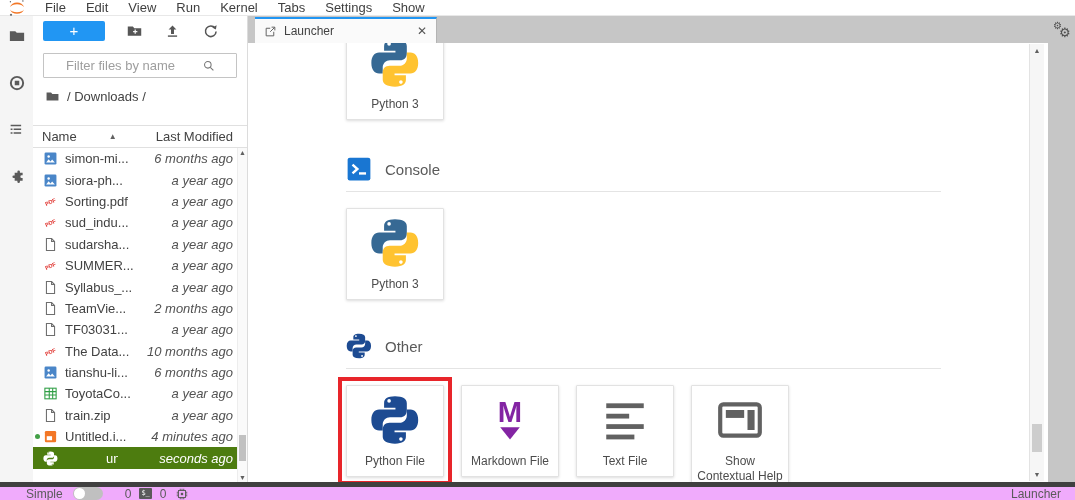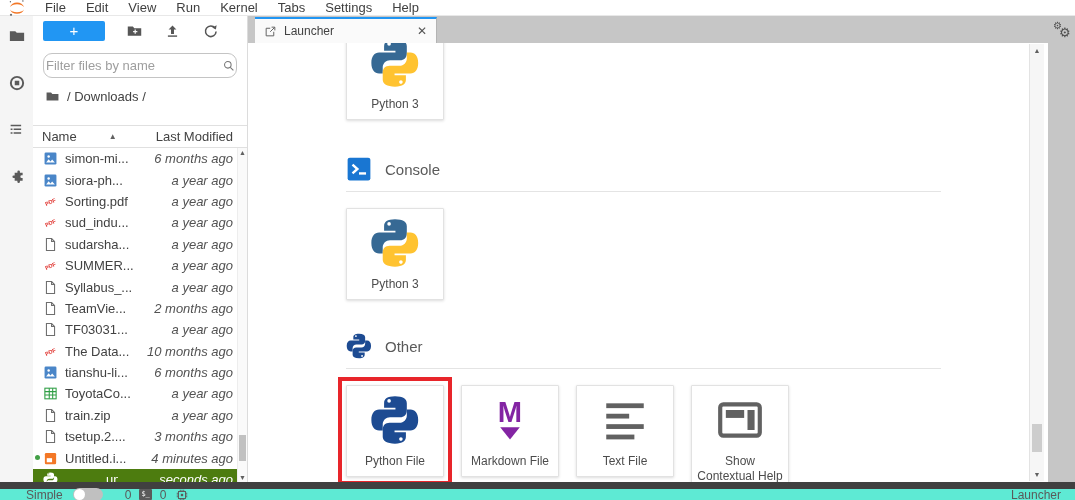--- a/index.html
+++ b/index.html
@@ -22,21 +22,21 @@
   .app { flex:1; display:flex; min-height:0; }
 
   .leftstrip { width:33px; flex:none; background:#f5f5f5; display:flex; flex-direction:column; align-items:center; padding-top:11px; gap:29px; }
   .leftstrip svg { width:18px; height:18px; color:#5a5a5a; }
 
   
   .filebrowser { width:215px; flex:none; background:#fff; border-right:1px solid #dcdcdc; display:flex; flex-direction:column; min-height:0; }
   .fb-toolbar { height:30px; flex:none; display:flex; align-items:center; padding:0 10px; }
   .new-btn { width:62px; height:20px; background:#2196f3; color:#fff; border:none; border-radius:2px; font-size:15px; line-height:18px; text-align:center; padding:0; cursor:pointer; }
   .tb-icon { width:17px; height:17px; color:#565656; margin-left:21px; cursor:pointer; }
-  .fb-filter { margin:7px 10px 6px 10px; height:25px; flex:none; border:1px solid #c4c4c4; border-radius:9px; display:flex; align-items:center; padding:0 0; background:#fff; }
+  .fb-filter { margin:7px 10px 6px 10px; height:25px; flex:none; border:1px solid #c4c4c4; border-radius:1px; display:flex; align-items:center; padding:0 20px; background:#fff; }
   .fb-filter input { border:none; outline:none; flex:1; min-width:0; font-size:13px; font-family:"Liberation Sans",sans-serif; color:#424242; background:transparent; }
   .fb-filter input::placeholder { color:#9e9e9e; }
   .fb-filter svg { width:14px; height:14px; color:#757575; flex:none; }
   .fb-crumb { height:25px; flex:none; display:flex; align-items:center; padding:0 12px; gap:7px; font-size:13px; color:#424242; }
   .fb-crumb svg { width:15px; height:15px; color:#5a5a5a; }
   .fb-head { height:23px; flex:none; display:flex; align-items:center; border-top:1px solid #e0e0e0; border-bottom:1px solid #e0e0e0; font-size:13px; color:#424242; padding:0 14px 0 9px;margin-top:16px; }
   .sort-ic { font-size:8px; color:#616161; margin-left:32px; }
   .fb-head .mod { margin-left:auto; }
   .fb-rows { flex:1; position:relative; overflow:hidden; padding-right:10px; }
   .row { height:21.4px; display:flex; align-items:center; padding:0 4px 0 10px; font-size:13px; color:#424242; position:relative; cursor:pointer; }
@@ -79,21 +79,21 @@
   .lscroll .sa-up { position:absolute; top:3px; left:0; right:0; }
   .lscroll .sa-dn { position:absolute; bottom:3px; left:0; right:0; }
   .l-thumb { position:absolute; left:2px; right:2px; top:87%; height:28px; background:#cdcdcd; }
 
   .rightstrip { width:27px; flex:none; background:#c6c6c6; position:relative; }
   .gears { position:absolute; top:4px; left:3px; width:22px; height:22px; color:#4f4f4f; }
   .gear-sm { position:absolute; top:0; left:2px; font-size:10px; }
   .gear-lg { position:absolute; top:5px; left:8px; font-size:13px; }
 
   
-  .statusbar { height:18px; flex:none; background:#5eead4; border-top:7px solid #404040; display:flex; align-items:center; font-size:12px; color:#5a5a5a; padding:0 14px 0 26px; }
+  .statusbar { height:18px; flex:none; background:#f0abfc; border-top:5px solid #404040; display:flex; align-items:center; font-size:12px; color:#5a5a5a; padding:0 14px 0 26px; }
   .toggle { width:30px; height:13px; border-radius:7px; background:#c0c0c0; margin-left:10px; position:relative; cursor:pointer; flex:none; }
   .knob { position:absolute; left:1px; top:1px; width:11px; height:11px; background:#fff; border-radius:50%; }
   .sb-num { margin-left:22px; }
   .sb-num2 { margin-left:8px; }
   .term-ic { margin-left:8px; background:#5a5a5a; color:#fff; font-size:7px; line-height:9px; padding:1px 2px; border-radius:1px; font-family:"DejaVu Sans Mono",monospace; }
   .chip-ic { width:14px; height:14px; margin-left:8px; color:#5a5a5a; }
   .sb-right { margin-left:auto; color:#5a5a5a; }
 </style>
 </head>
 <body>
@@ -211,21 +211,21 @@
   <svg class="logo">
       <use href="#i-jupyter"></use>
     </svg>
   <span class="menu-item">File</span>
   <span class="menu-item">Edit</span>
   <span class="menu-item">View</span>
   <span class="menu-item">Run</span>
   <span class="menu-item">Kernel</span>
   <span class="menu-item">Tabs</span>
   <span class="menu-item">Settings</span>
-  <span class="menu-item">Help</span>
+  <span class="menu-item">Show</span>
 </div>
 
 <div class="app">
 
   <div class="leftstrip">
     <svg>
         <use href="#i-folder"></use>
       </svg>
     <svg>
         <use href="#i-running"></use>
@@ -352,27 +352,20 @@
           </svg>
         <span class="nm">ToyotaCo...</span>
         <span class="tm">a year ago</span>
       </div>
       <div class="row">
         <svg class="fi">
             <use href="#i-doc"></use>
           </svg>
         <span class="nm">train.zip</span>
         <span class="tm">a year ago</span>
-      </div>
-      <div class="row">
-        <svg class="fi">
-            <use href="#i-doc"></use>
-          </svg>
-        <span class="nm">tsetup.2....</span>
-        <span class="tm">3 months ago</span>
       </div>
       <div class="row">
         <span class="run-dot"></span>
         <svg class="fi">
             <use href="#i-notebook"></use>
           </svg>
         <span class="nm">Untitled.i...</span>
         <span class="tm">4 minutes ago</span>
       </div>
       <div class="row selected">

